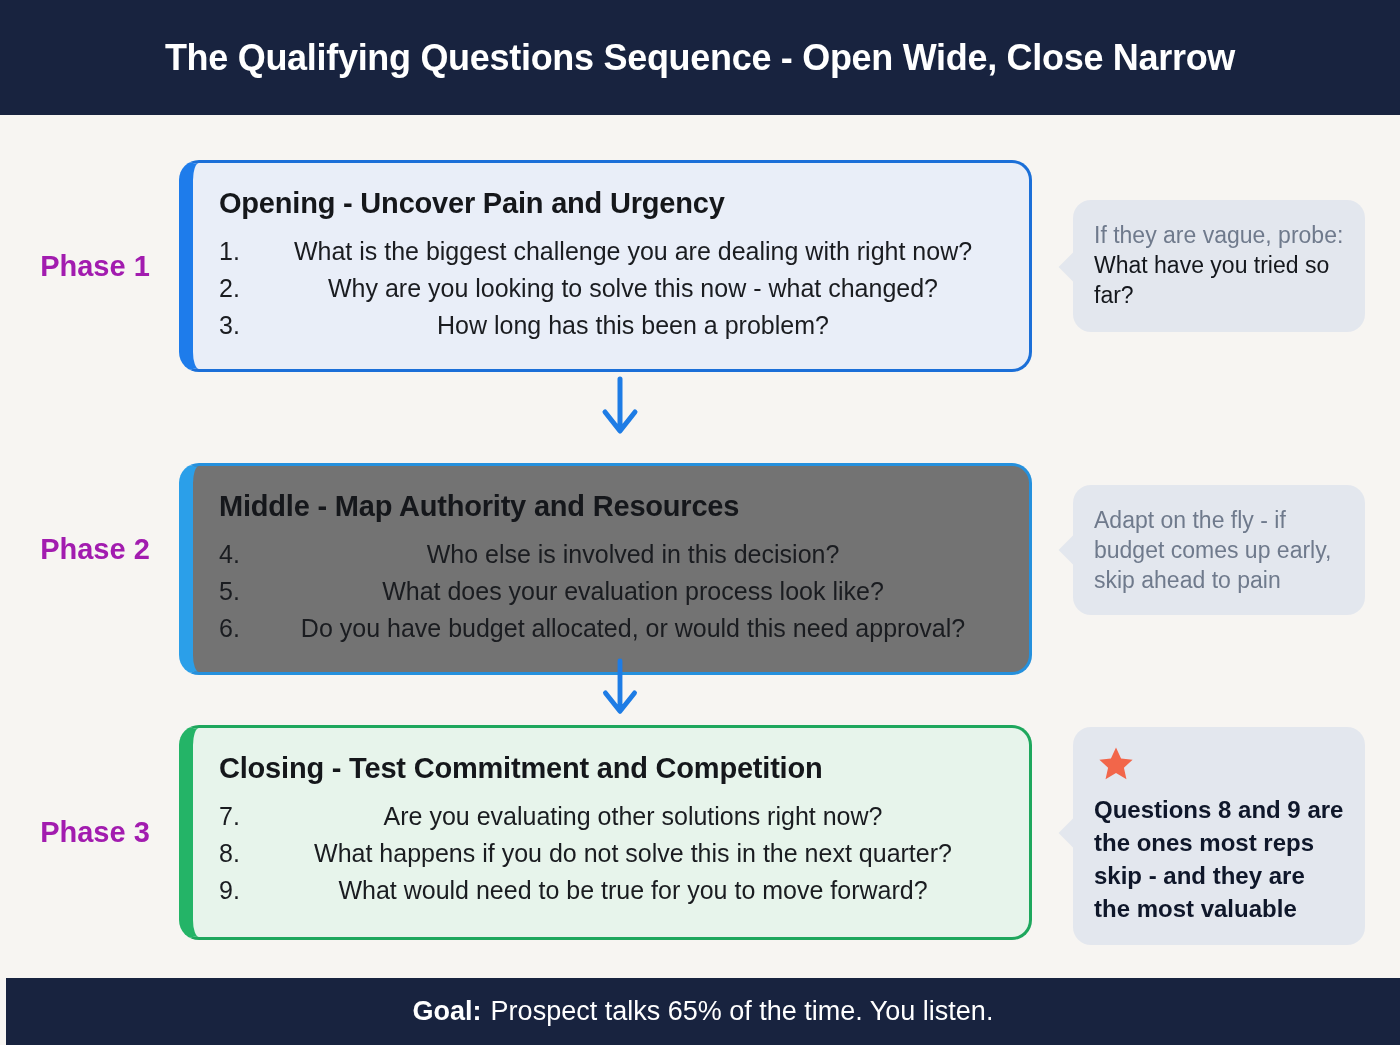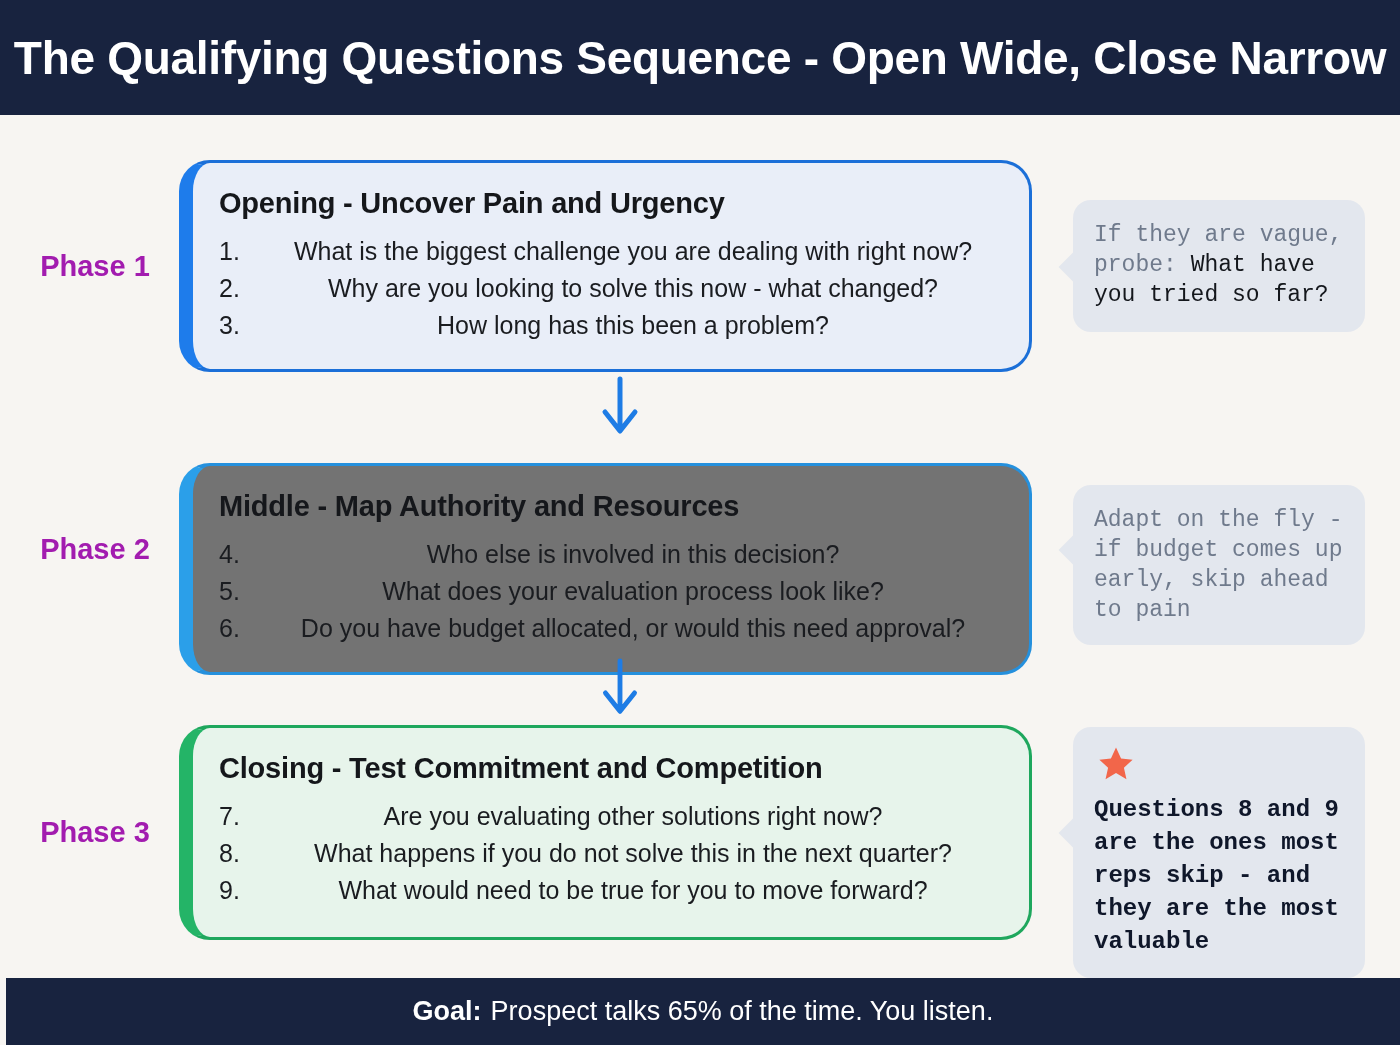--- a/index.html
+++ b/index.html
@@ -12,21 +12,21 @@
     font-family: "Liberation Sans", sans-serif;
   }
 
   
   .topbar {
     position: absolute; top: 0; left: 0; right: 0; height: 115px;
     background: #18233f;
     display: flex; align-items: center; justify-content: center;
   }
   .topbar h1 {
-    margin: 8px; color: #ffffff; font-size: 46px; font-weight: 700;
+    margin: 8px; color: #ffffff; font-size: 36px; font-weight: 700;
     letter-spacing: -0.3px; white-space: nowrap;
   }
   .bottombar {
     position: absolute; left: 6px; right: 0; bottom: 0; height: 67px;
     background: #18233f;
     display: flex; align-items: center; justify-content: center;
     color: #ffffff; font-size: 27px;
   }
   .bottombar .goal-label { font-weight: 700; margin-right: 9px; }
 
@@ -35,21 +35,21 @@
     position: absolute; left: 26px; width: 138px; text-align: center;
     font-size: 29px; font-weight: 700; color: #a21caf;
   }
   .pl-1 { top: 250px; }
   .pl-2 { top: 533px; }
   .pl-3 { top: 816px; }
 
   
   .phase-box {
     position: absolute; left: 179px; width: 853px;
-    box-sizing: border-box; border-radius: 31px;
+    box-sizing: border-box; border-radius: 20px;
     padding: 24px 18px 0 26px;
   }
   .box-1 { top: 160px; height: 212px; background: #e9eef8; border: 3px solid #1b6fd8; border-left: 14px solid #1e7ceb; }
   .box-2 { top: 443px; height: 212px; background: #737373; border: 3px solid #2590dd; border-left: 14px solid #2b9fe9; margin-top: 20px; }
   .box-3 { top: 725px; height: 215px; background: #e7f4eb; border: 3px solid #1ea75d; border-left: 14px solid #24b467; }
   .phase-box h2 {
     margin: 0 0 13px 0; font-size: 29px; font-weight: 700;
     color: #15171b; letter-spacing: -0.2px;
   }
   .q-row { display: flex; font-size: 25px; line-height: 37px; color: #1a1c20; }
@@ -58,21 +58,21 @@
 
   
   .arrow { position: absolute; left: 598px; width: 44px; }
   .arrow-1 { top: 376px; height: 66px; }
   .arrow-2 { top: 658px; height: 64px; }
 
   
   .bubble {
     position: absolute; left: 1073px; width: 292px;
     box-sizing: border-box; background: #e3e7ee; border-radius: 18px;
-    padding: 20px 21px; color: #6f7a8c; font-size: 23px; line-height: 30px; font-family: Liberation Mono, monospace;
+    padding: 20px 21px; color: #6f7a8c; font-size: 23px; line-height: 30px;
   }
   .bubble p { margin: 0; }
   .bubble .tail {
     position: absolute; left: -9px; width: 26px; height: 26px;
     background: #e3e7ee; transform: rotate(45deg);
   }
   .bubble-1 { top: 200px; min-height: 132px; }
   .bubble-1 .tail { top: 54px; }
   .bubble-2 { top: 485px; min-height: 130px; }
   .bubble-2 .tail { top: 52px; }

